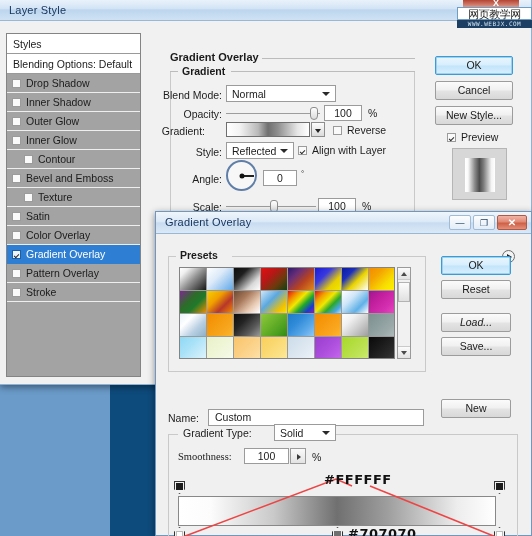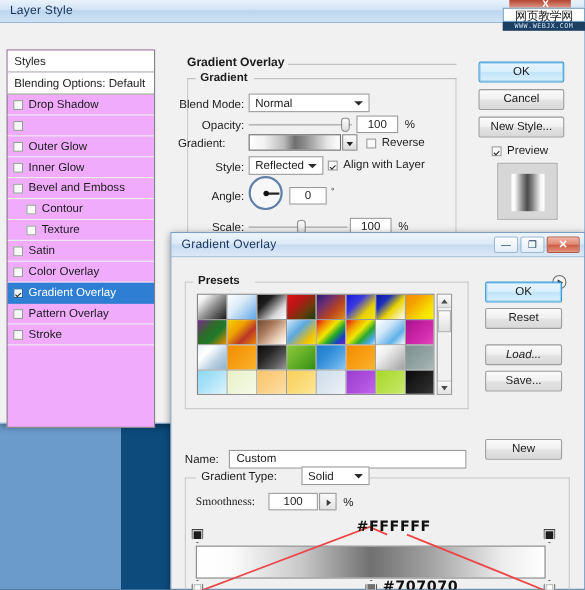--- a/index.html
+++ b/index.html
@@ -47,22 +47,22 @@
   }
   .winbody { position:absolute; inset:21px 0 0 0; background:#f0f0f0; }
 
   
   #layerstyle { left:0; top:0; width:532px; height:385px;
     border:1px solid #8fb2d4; border-top:none; border-left:none; }
   #layerstyle .winbody { background:#f1f1f1; padding:0; }
 
   
   #styles-list {
-    position:absolute; left:6px; top:24px; width:135px; height:344px;
-    background:#f0abfc; border:1px solid #848484;
+    position:absolute; left:6px; top:12px; width:135px; height:344px;
+    background:#a3a3a3; border:1px solid #848484;
   }
   .style-hdr {
     height:20px; line-height:20px; padding-left:6px;
     font-size:10.5px; color:#1b1b1b;
     border-bottom:1px solid #9a9a9a; background:#fff;
   }
   .style-hdr.second { border-bottom:1px solid #9a9a9a; }
   .style-row {
     height:19px; line-height:19px; padding-left:5px;
     font-size:10.5px; color:#1b1b1b; white-space:nowrap;
@@ -325,36 +325,37 @@
     <div id="styles-list">
       <div class="style-hdr">Styles</div>
       <div class="style-hdr second">Blending Options: Default</div>
       <div id="styles-rows">
           <div class="style-row">
             <span class="cb"></span>
             <span>Drop Shadow</span>
           </div>
           <div class="style-row">
             <span class="cb"></span>
+            <span>Inner Shadow</span>
           </div>
           <div class="style-row">
             <span class="cb"></span>
             <span>Outer Glow</span>
           </div>
           <div class="style-row">
             <span class="cb"></span>
             <span>Inner Glow</span>
           </div>
+          <div class="style-row sub">
+            <span class="cb"></span>
+            <span>Contour</span>
+          </div>
           <div class="style-row">
             <span class="cb"></span>
             <span>Bevel and Emboss</span>
-          </div>
-          <div class="style-row sub">
-            <span class="cb"></span>
-            <span>Contour</span>
           </div>
           <div class="style-row sub">
             <span class="cb"></span>
             <span>Texture</span>
           </div>
           <div class="style-row">
             <span class="cb"></span>
             <span>Satin</span>
           </div>
           <div class="style-row">

